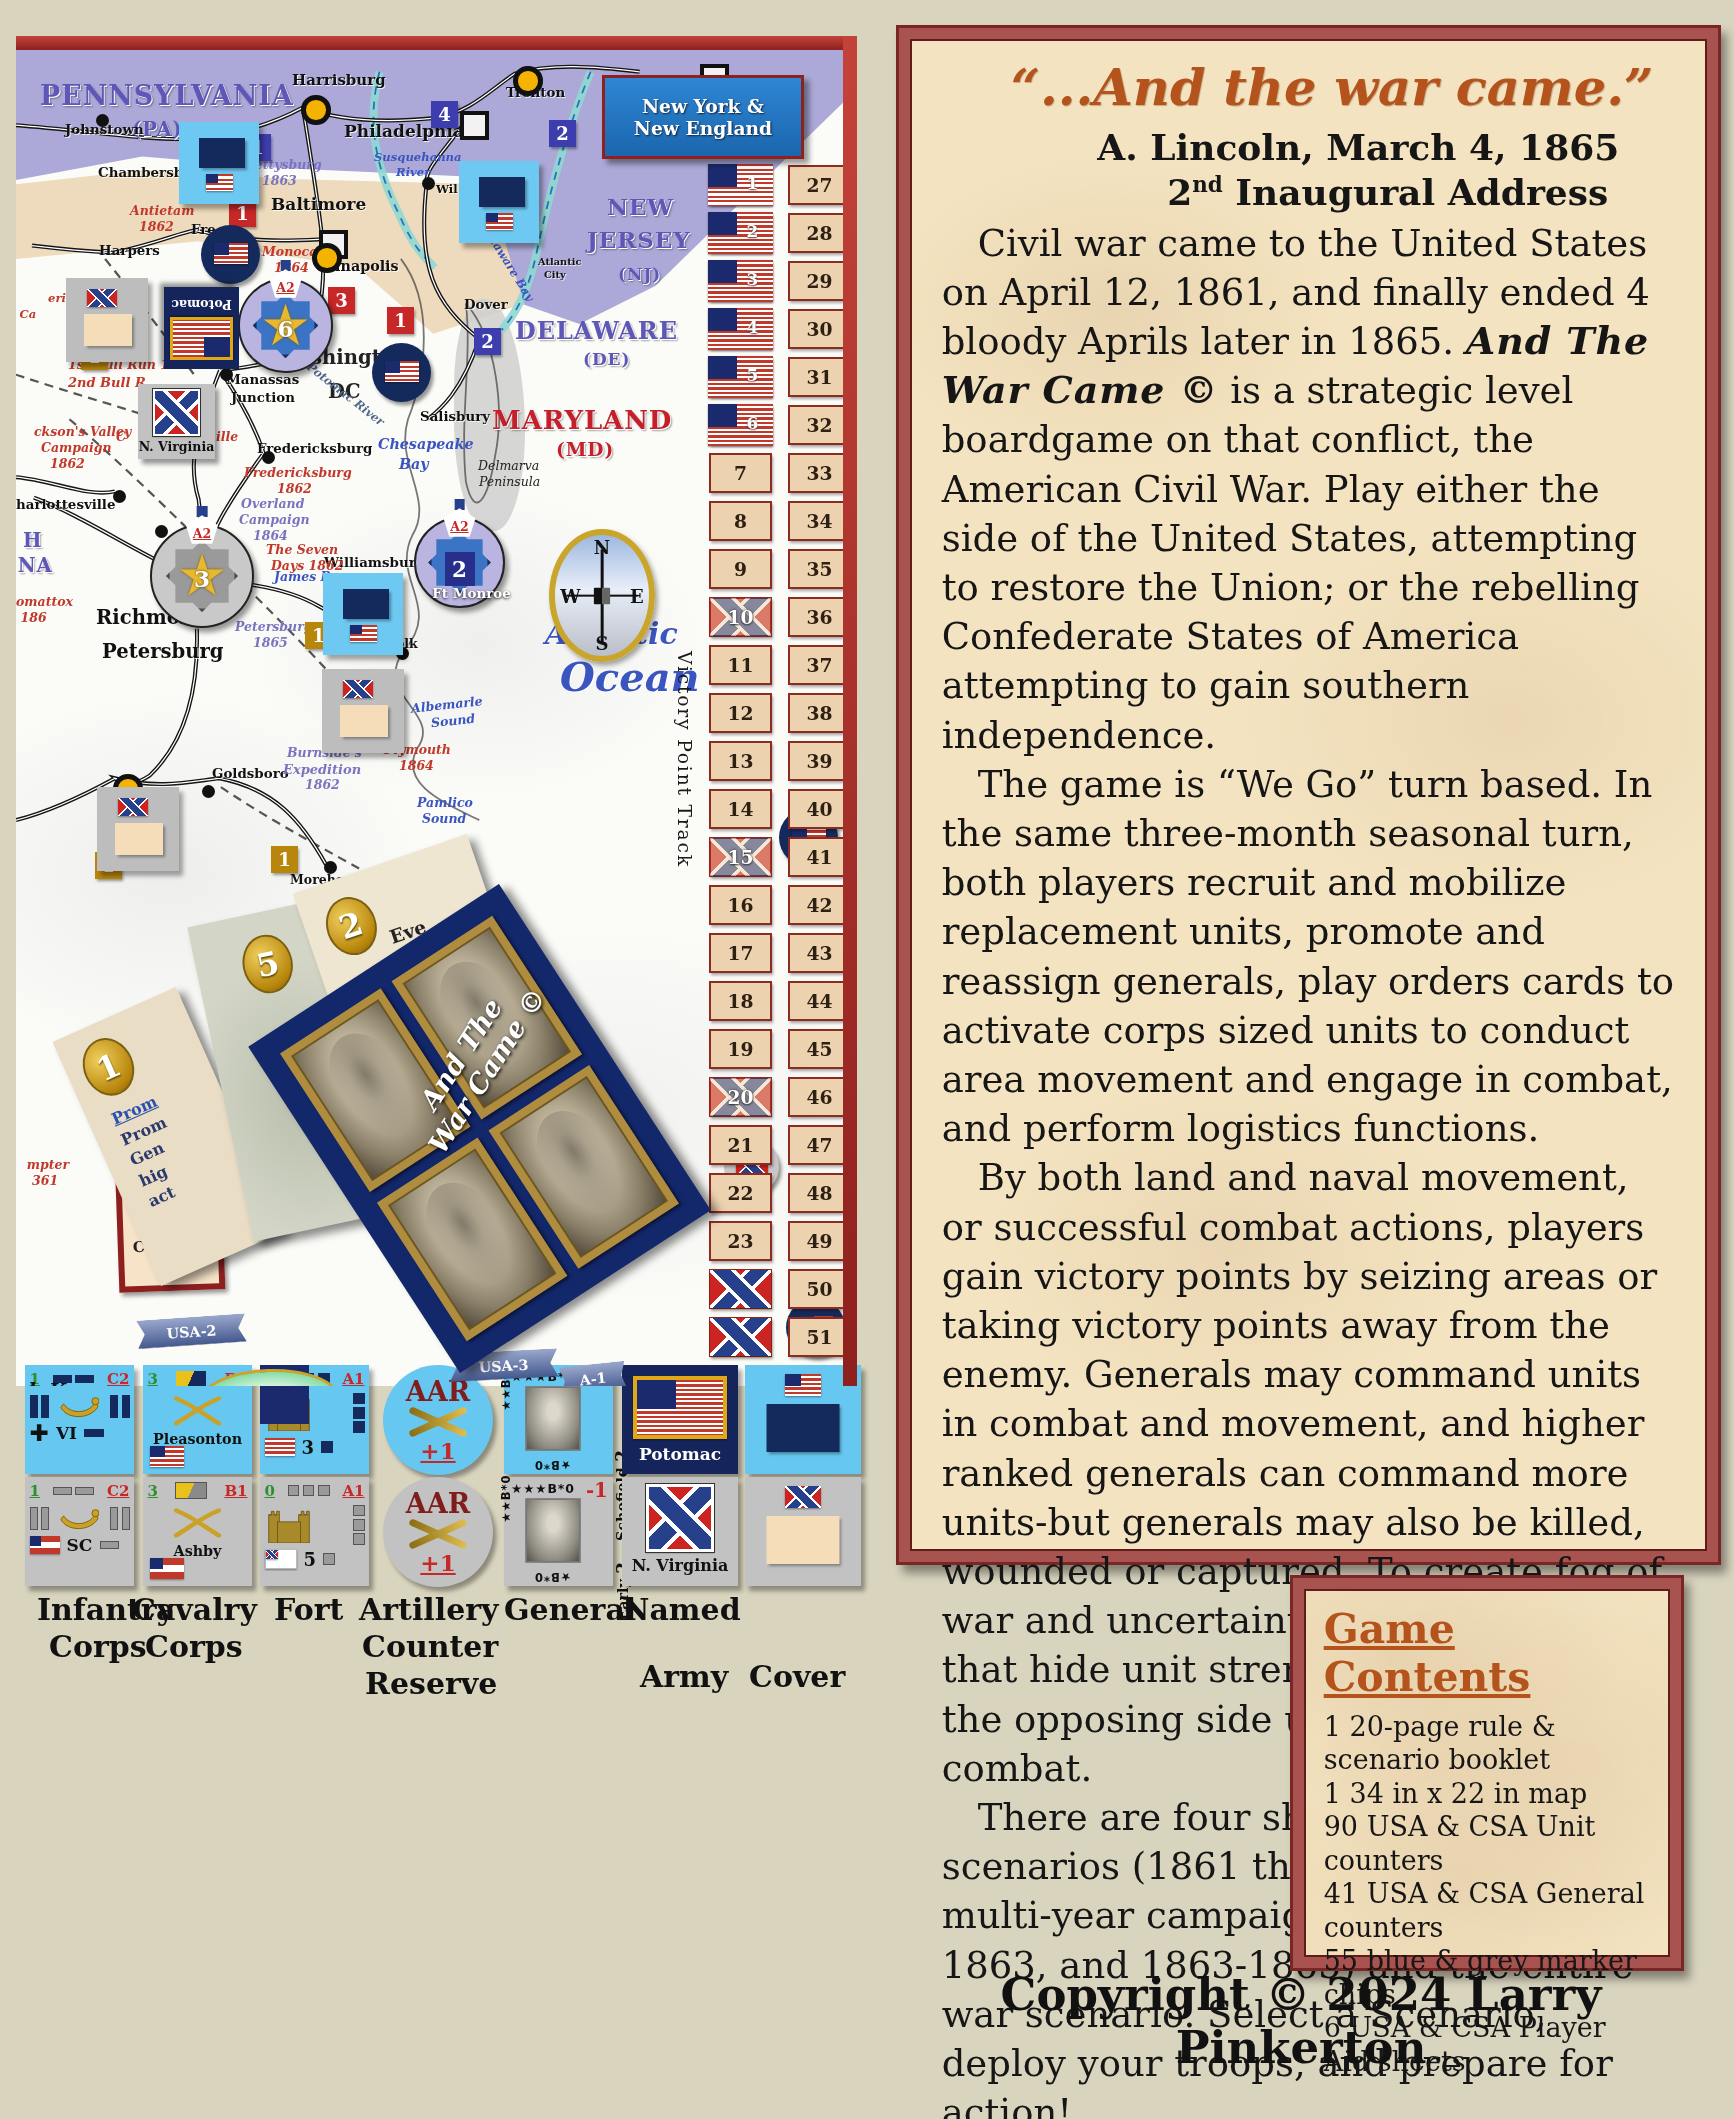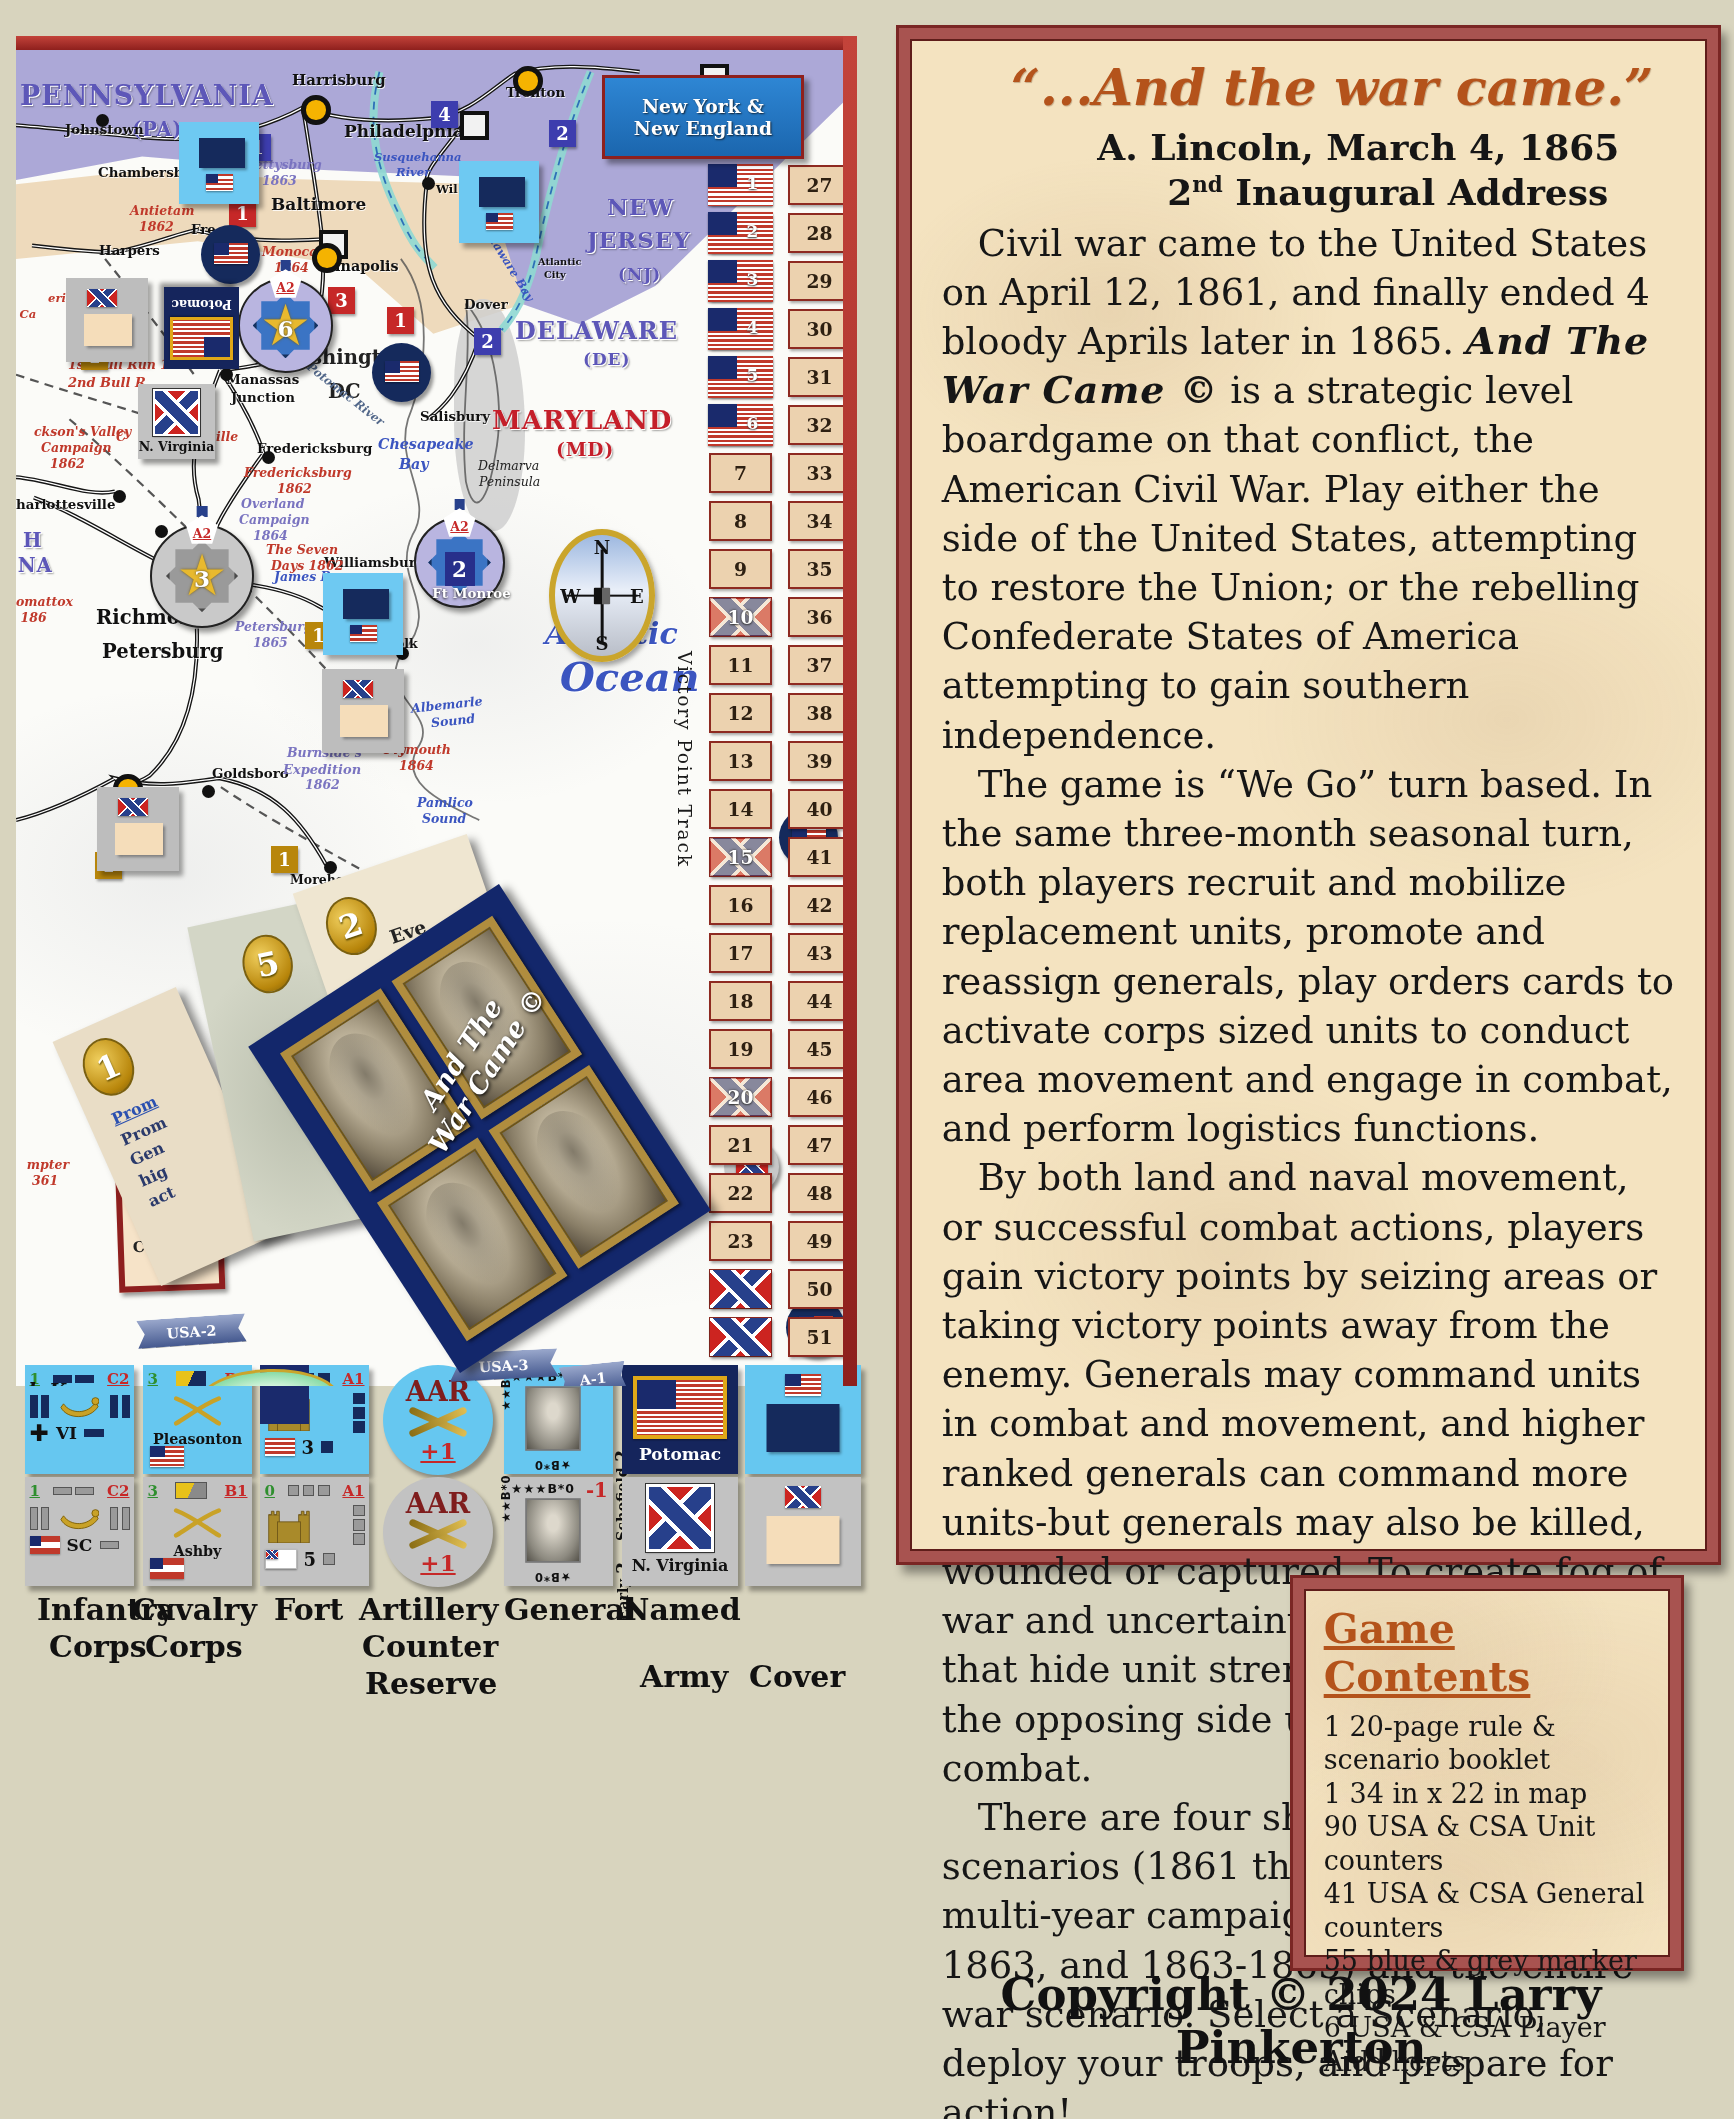--- a/index.html
+++ b/index.html
@@ -260,21 +260,21 @@
     <use href="#r6" class="rd"></use>
       <use href="#r6" class="rdw"></use>
     <use href="#r7" class="rd"></use>
       <use href="#r7" class="rdw"></use>
     <use href="#r8" class="rd"></use>
       <use href="#r8" class="rdw"></use>
   </svg>
 
   <div>
 
-  <div class="ml st" style="left: 4px; top: 46px; font-size: 27px;">PENNSYLVANIA</div>
+  <div class="ml st" style="left: 24px; top: 46px; font-size: 27px;">PENNSYLVANIA</div>
       <div class="ml st" style="left: 116px; top: 84px; font-size: 19.6px;">(PA)</div>
       <div class="ml st" style="left: 591px; top: 159px; font-size: 23px;">NEW</div>
       <div class="ml st" style="left: 571px; top: 192px; font-size: 23px;">JERSEY</div>
       <div class="ml st" style="left: 602px; top: 230px; font-size: 17px;">(NJ)</div>
       <div class="ml st" style="left: 499px; top: 283px; font-size: 24px;">DELAWARE</div>
       <div class="ml st" style="left: 567px; top: 315px; font-size: 17px;">(DE)</div>
       <div class="ml stred" style="left: 476px; top: 371px; font-size: 26px;">MARYLAND</div>
       <div class="ml stred" style="left: 540px; top: 404px; font-size: 18.7px;">(MD)</div>
       <div class="ml st" style="left: 7.1px; top: 495px; font-size: 19.6px;">H</div>
       <div class="ml st" style="left: 1.8px; top: 520px; font-size: 19.6px;">NA</div>

